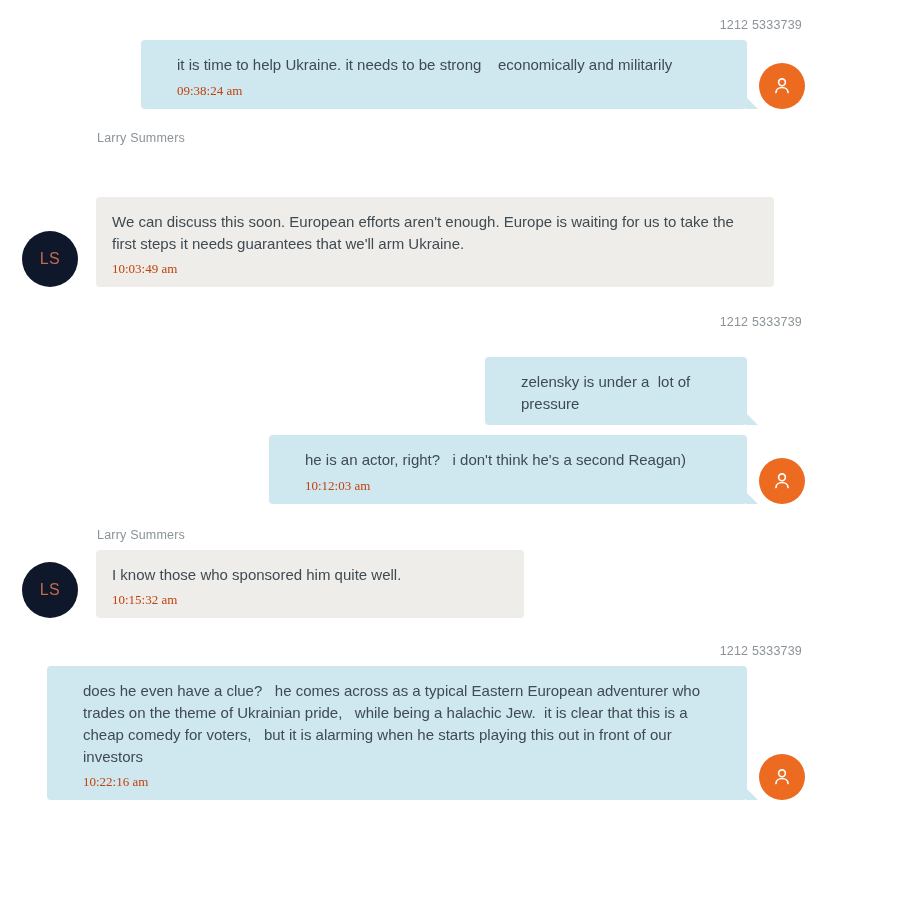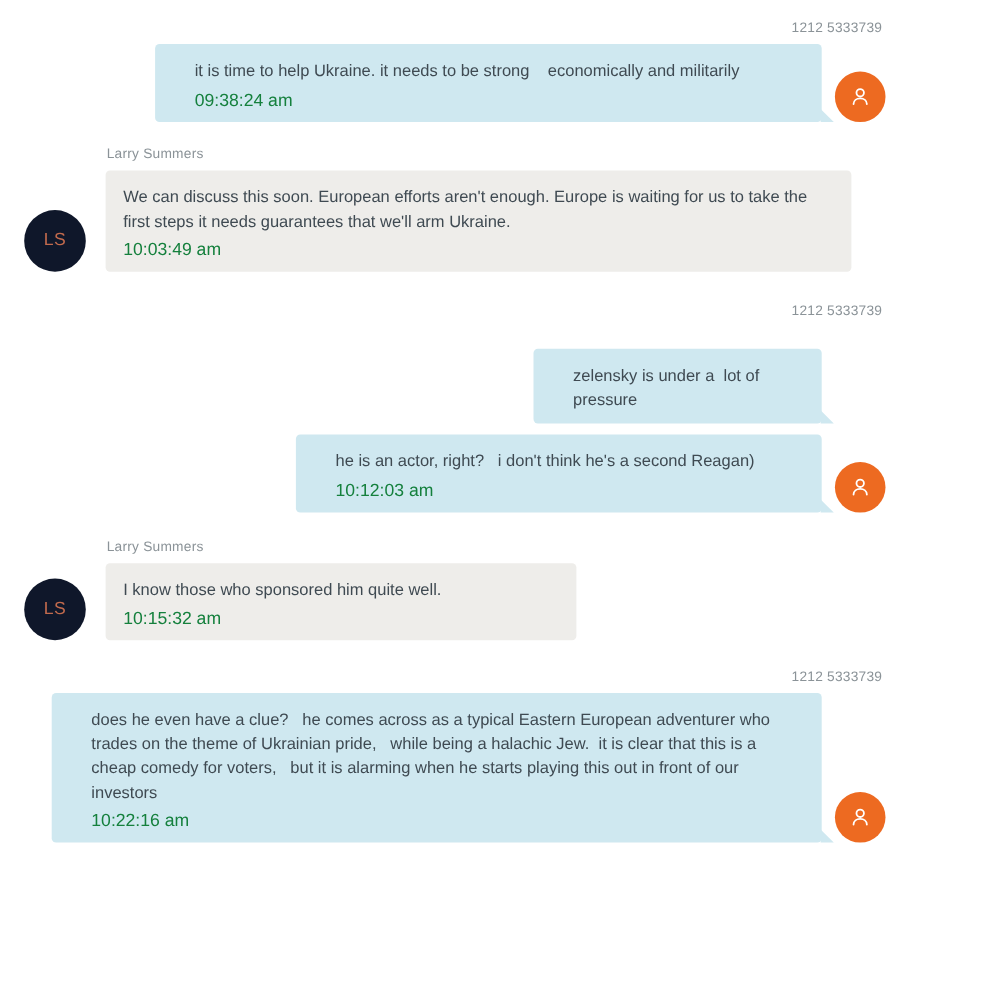--- a/index.html
+++ b/index.html
@@ -69,22 +69,23 @@
     background: #eeedea;
   }
   .bubble .text {
     font-size: 15px;
     line-height: 1.45;
     color: #3f4a52;
     white-space: pre-wrap;
   }
   .bubble .time {
     margin-top: 7px;
-    font-size: 16px;
-    color: #15803d;
+    font-size: 13px;
+    color: #c2410c;
+    font-family: Liberation Serif, serif;
   }
 
   .avatar {
     width: 46px;
     height: 46px;
     border-radius: 50%;
     flex: 0 0 46px;
     margin-left: 12px;
     display: flex;
     align-items: center;
@@ -120,21 +121,21 @@
     height: 56px;
     flex: 0 0 56px;
   }
 
   
   #g1 { margin-top: 4px; }
   #g1 .bubble { width: 606px; }
   #g1 .avatar { margin-bottom: 0; }
 
   #g2 { margin-top: 22px; }
-  #g2 .bubble { width: 678px; margin-left: 6px; }
+  #g2 .bubble { width: 678px; margin-left: 6px; margin-top: 44px; }
 
   #g3 { margin-top: 28px; }
   #g3 .bubble { width: 262px; margin-top: 20px; }
   #g3 .spacer { width: 58px; }
 
   #g4 { margin-top: 10px; }
   #g4 .bubble { width: 478px; }
 
   #g5 { margin-top: 24px; }
   #g5 .bubble { width: 428px; margin-left: 6px; }

